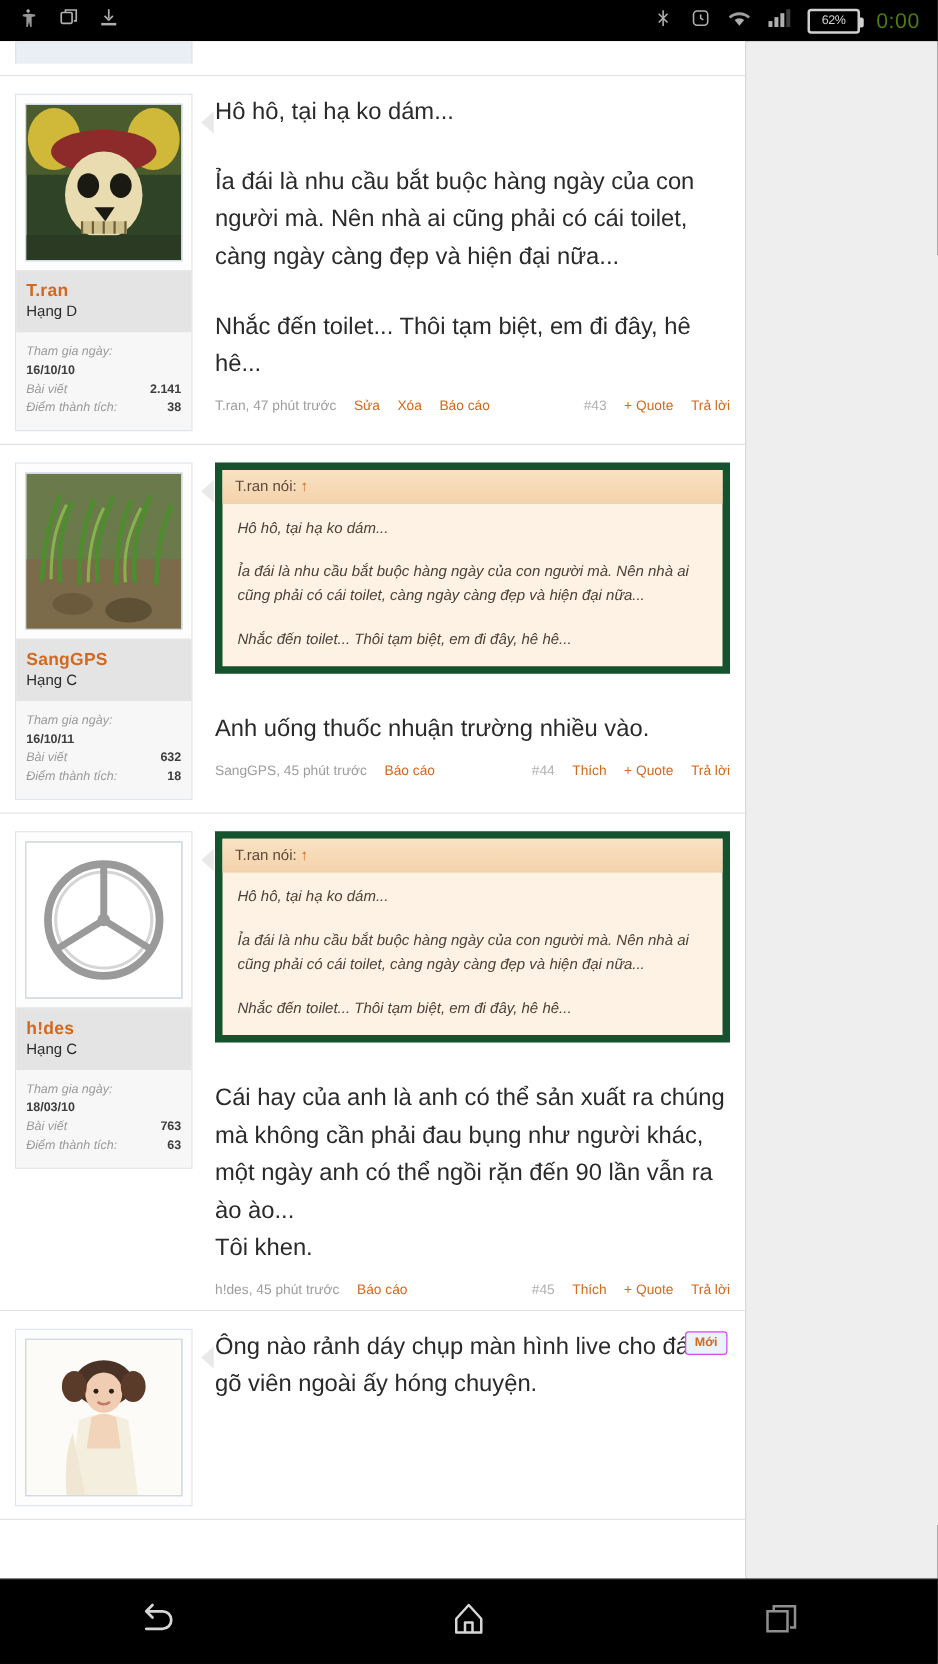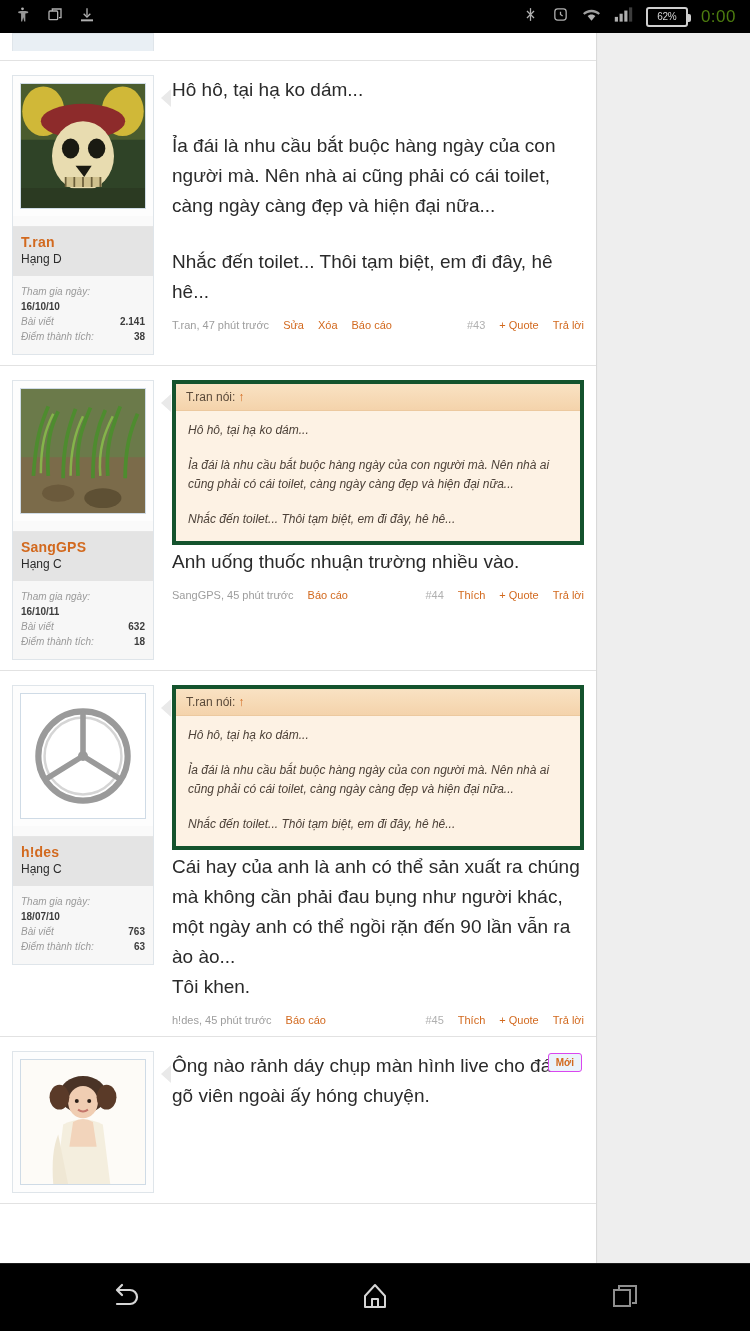--- a/index.html
+++ b/index.html
@@ -79,21 +79,20 @@
     border: 1px solid #cfdbe6;
     background: #ddd;
     overflow: hidden;
     position: relative;
   }
   .avatar svg { display: block; width: 100%; height: 100%; }
   .user-meta {
     background: #e4e4e4;
     padding: 7px 3px 9px 8px;
     border-top: 1px solid #e6e6e6;
-    margin-top: 10px;
   }
   .username {
     color: #d2691e; font-weight: bold; font-size: 14px; line-height: 16px;
     letter-spacing: .2px;
   }
   .user-rank { color: #2b2b2b; font-size: 12px; line-height: 16px; margin-top: 1px; }
   .user-stats { padding: 8px 8px 10px 8px; background: #f7f7f7; }
   .stat-label { color: #9a9a9a; font-size: 10px; line-height: 15px; font-style: italic; }
   .stat-row { display: flex; justify-content: space-between; align-items: baseline; line-height: 15px; }
   .stat-row .stat-val { color: #3d3d3d; font-size: 10px; font-weight: bold; }
@@ -116,23 +115,23 @@
   .msg-body {
     color: #2a2a2a; font-size: 19px; line-height: 30px;
     word-wrap: break-word;
   }
   .msg-body p { margin: 0 0 26px 0; }
   .msg-body p.tight { margin-bottom: 0; }
   .msg-body p:last-child { margin-bottom: 0; }
 
   
   .quote {
-    border: 4px solid #14532d;
+    border: 6px solid #14532d;
     background: #fdf2e4;
-    margin-bottom: 2px;
+    margin-bottom: 30px;
   }
   .quote-head {
     background: linear-gradient(#f9e2c3, #f4d3ab);
     border-bottom: 1px solid #ecc99f;
     padding: 6px 10px;
     font-size: 12px;
     color: #5a4a3a;
   }
   .quote-head .q-arrow { color: #d2691e; font-weight: bold; margin-left: 3px; }
   .quote-body { padding: 10px 12px 12px 12px; }
@@ -391,21 +390,21 @@
               <circle cx="50" cy="50" r="4" fill="#9a9a9a"></circle>
             </svg>
           </div>
         </div>
         <div class="user-meta">
           <div class="username">h!des</div>
           <div class="user-rank">Hạng C</div>
         </div>
         <div class="user-stats">
           <div class="stat-label">Tham gia ngày:</div>
-          <div class="stat-date">18/07/10</div>
+          <div class="stat-date">18/03/10</div>
           <div class="stat-row">
             <span class="stat-label">Bài viết</span>
             <span class="stat-val">763</span>
           </div>
           <div class="stat-row">
             <span class="stat-label">Điểm thành tích:</span>
             <span class="stat-val">63</span>
           </div>
         </div>
       </div>

